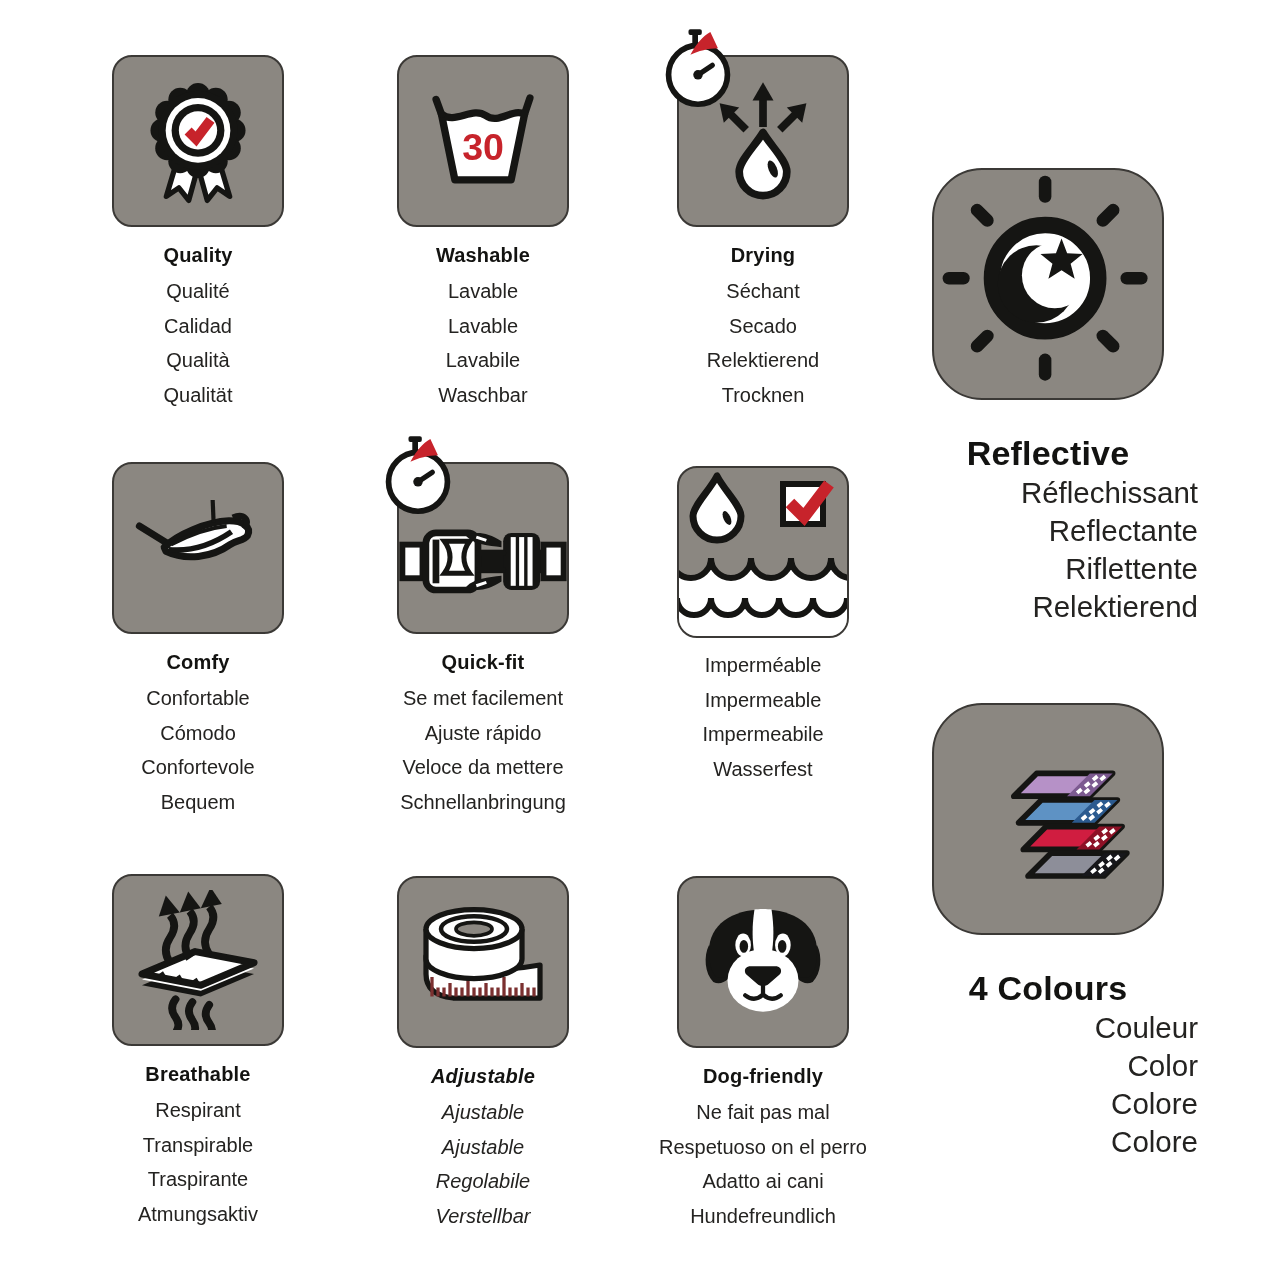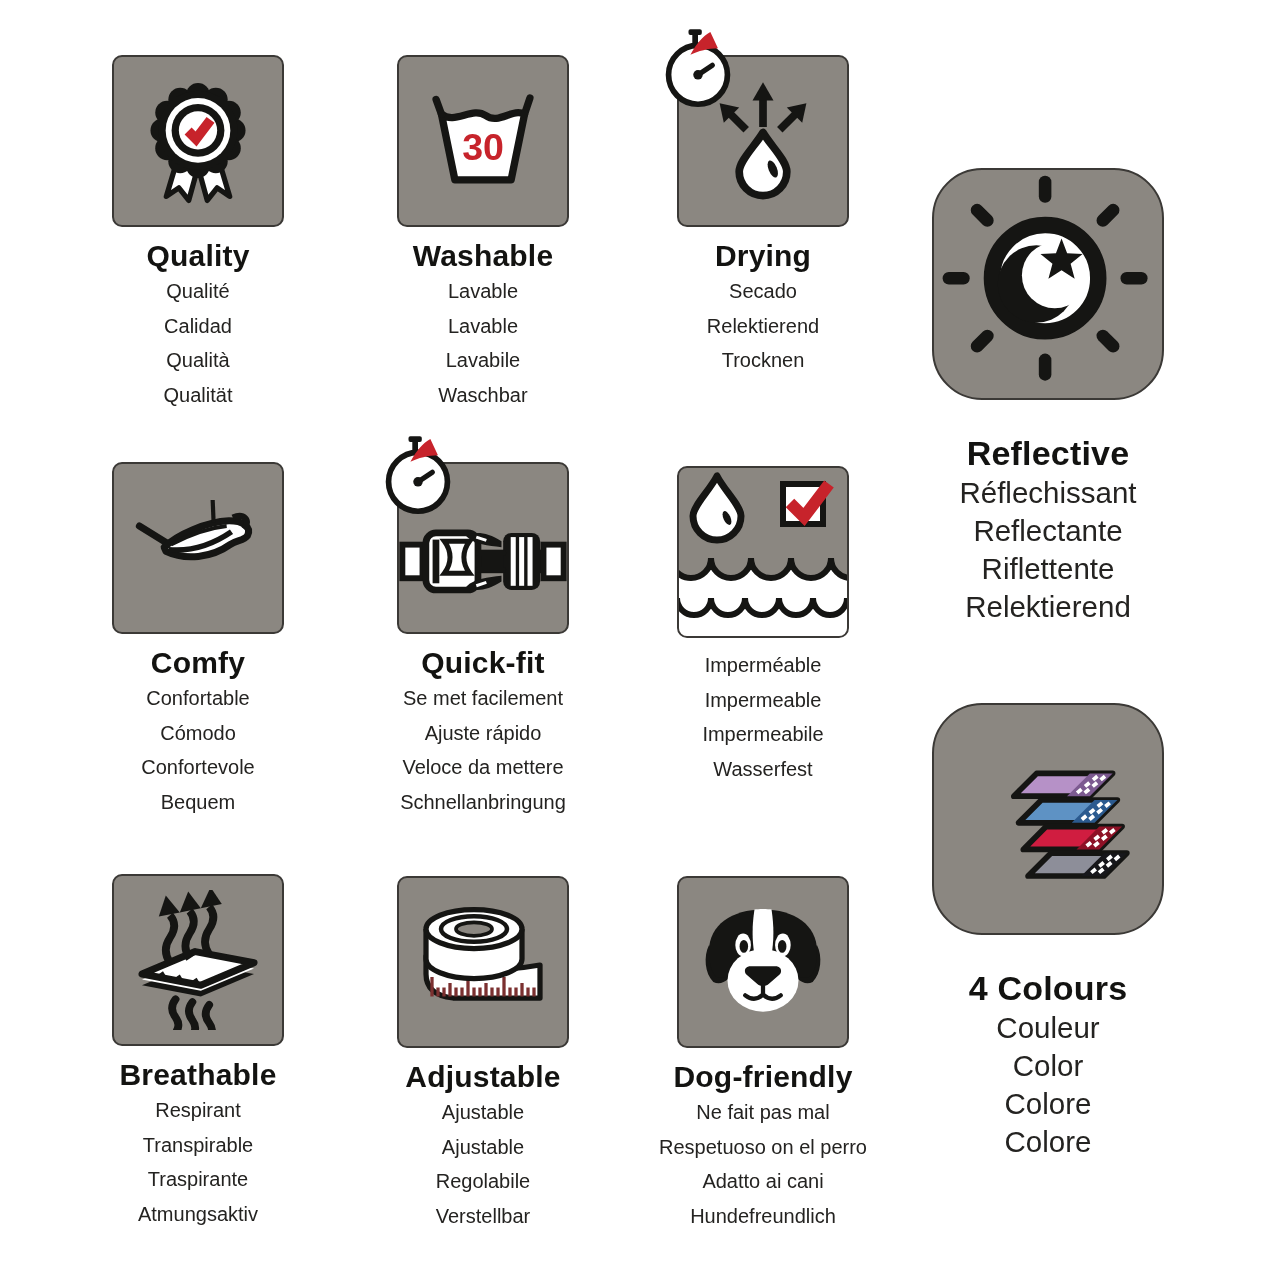--- a/index.html
+++ b/index.html
@@ -1,42 +1,42 @@
 <!DOCTYPE html>
 <html><head>
 <meta charset="utf-8">
 <style>
   html,body{margin:0;padding:0;background:#ffffff;}
   .stage{position:relative;width:1280px;height:1280px;background:#ffffff;overflow:hidden;
          font-family:"Liberation Sans", sans-serif;color:#242321;}
   .feature{position:absolute;text-align:center;}
   .tile{position:relative;margin:0 auto;background:#8b8781;border:2.5px solid #3b3936;
-        border-radius:10px;display:flex;align-items:center;justify-content:center;box-sizing:border-box;}
+        border-radius:20px;display:flex;align-items:center;justify-content:center;box-sizing:border-box;}
   .tile.std{width:172px;height:172px;}
   .tile.big{width:232px;height:232px;border-radius:50px;}
   .tile.fullicon{overflow:hidden;}
   .fillsvg{position:absolute;left:-2.5px;top:-2.5px;width:232px;height:232px;}
   .wp-svg{position:absolute;left:-2.5px;top:-2.5px;width:172px;height:172px;}
   .timer{position:absolute;left:-19px;top:-28px;width:76px;height:84px;z-index:3;}
   .caption{margin-top:10px;}
-  .title{font-size:30px;font-weight:bold;color:#131311;line-height:37px;letter-spacing:.2px;}
+  .title{font-size:20px;font-weight:bold;color:#131311;line-height:37px;letter-spacing:.2px;}
   .line{font-size:20px;line-height:34.5px;white-space:nowrap;}
   .rc .caption{margin-top:32px;}
   .rc .title{font-size:34px;line-height:42px;}
-  .rc .line{font-size:29.5px;line-height:38px;}
+  .rc .line{font-size:29.5px;line-height:38px;text-align:right;}
   #f-quality{left:48px;top:55px;width:300px;}
   #f-washable{left:333px;top:55px;width:300px;}
   #f-drying{left:613px;top:55px;width:300px;}
   #f-reflective{left:898px;top:168px;width:300px;}
   #f-comfy{left:48px;top:462px;width:300px;}
   #f-quickfit{left:333px;top:462px;width:300px;}
   #f-waterproof{left:613px;top:466px;width:300px;}
   #f-colours{left:898px;top:703px;width:300px;}
   #f-breathable{left:48px;top:874px;width:300px;}
-  #f-adjustable{left:333px;top:876px;width:300px;}
+  #f-adjustable{left:333px;top:876px;width:300px;font-style:italic;}
   #f-dogfriendly{left:613px;top:876px;width:300px;}
 </style>
 </head>
 <body>
 
 <div class="stage">
 
   <div class="feature" id="f-quality">
     <div class="tile std">
       <svg width="132" height="132" viewBox="0 0 100 100">
@@ -108,20 +108,21 @@
           <polygon points="81,23 67,26 78,37" stroke="none"></polygon>
           <path d="M38,42 L26,30" stroke-width="5.5" fill="none"></path>
           <polygon points="19,23 33,26 22,37" stroke="none"></polygon>
         </g>
         <path d="M50,44 C44,54 33,64 33,72 a17,17 0 0 0 34,0 C67,64 56,54 50,44 Z" fill="#ffffff" stroke="#151513" stroke-width="5.5" stroke-linejoin="round"></path>
         <ellipse cx="57" cy="70" rx="3" ry="6.5" transform="rotate(-22 57 70)" fill="#151513"></ellipse>
       </svg>
     </div>
     <div class="caption">
       <div class="title">Drying</div>
+      <div class="line">Séchant</div>
       <div class="line">Secado</div>
       <div class="line">Relektierend</div>
       <div class="line">Trocknen</div>
     </div>
   </div>
 
   <div class="feature rc" id="f-reflective">
     <div class="tile big fullicon">
       <svg class="fillsvg" viewBox="0 0 120 120">
         <g fill="#151513">

